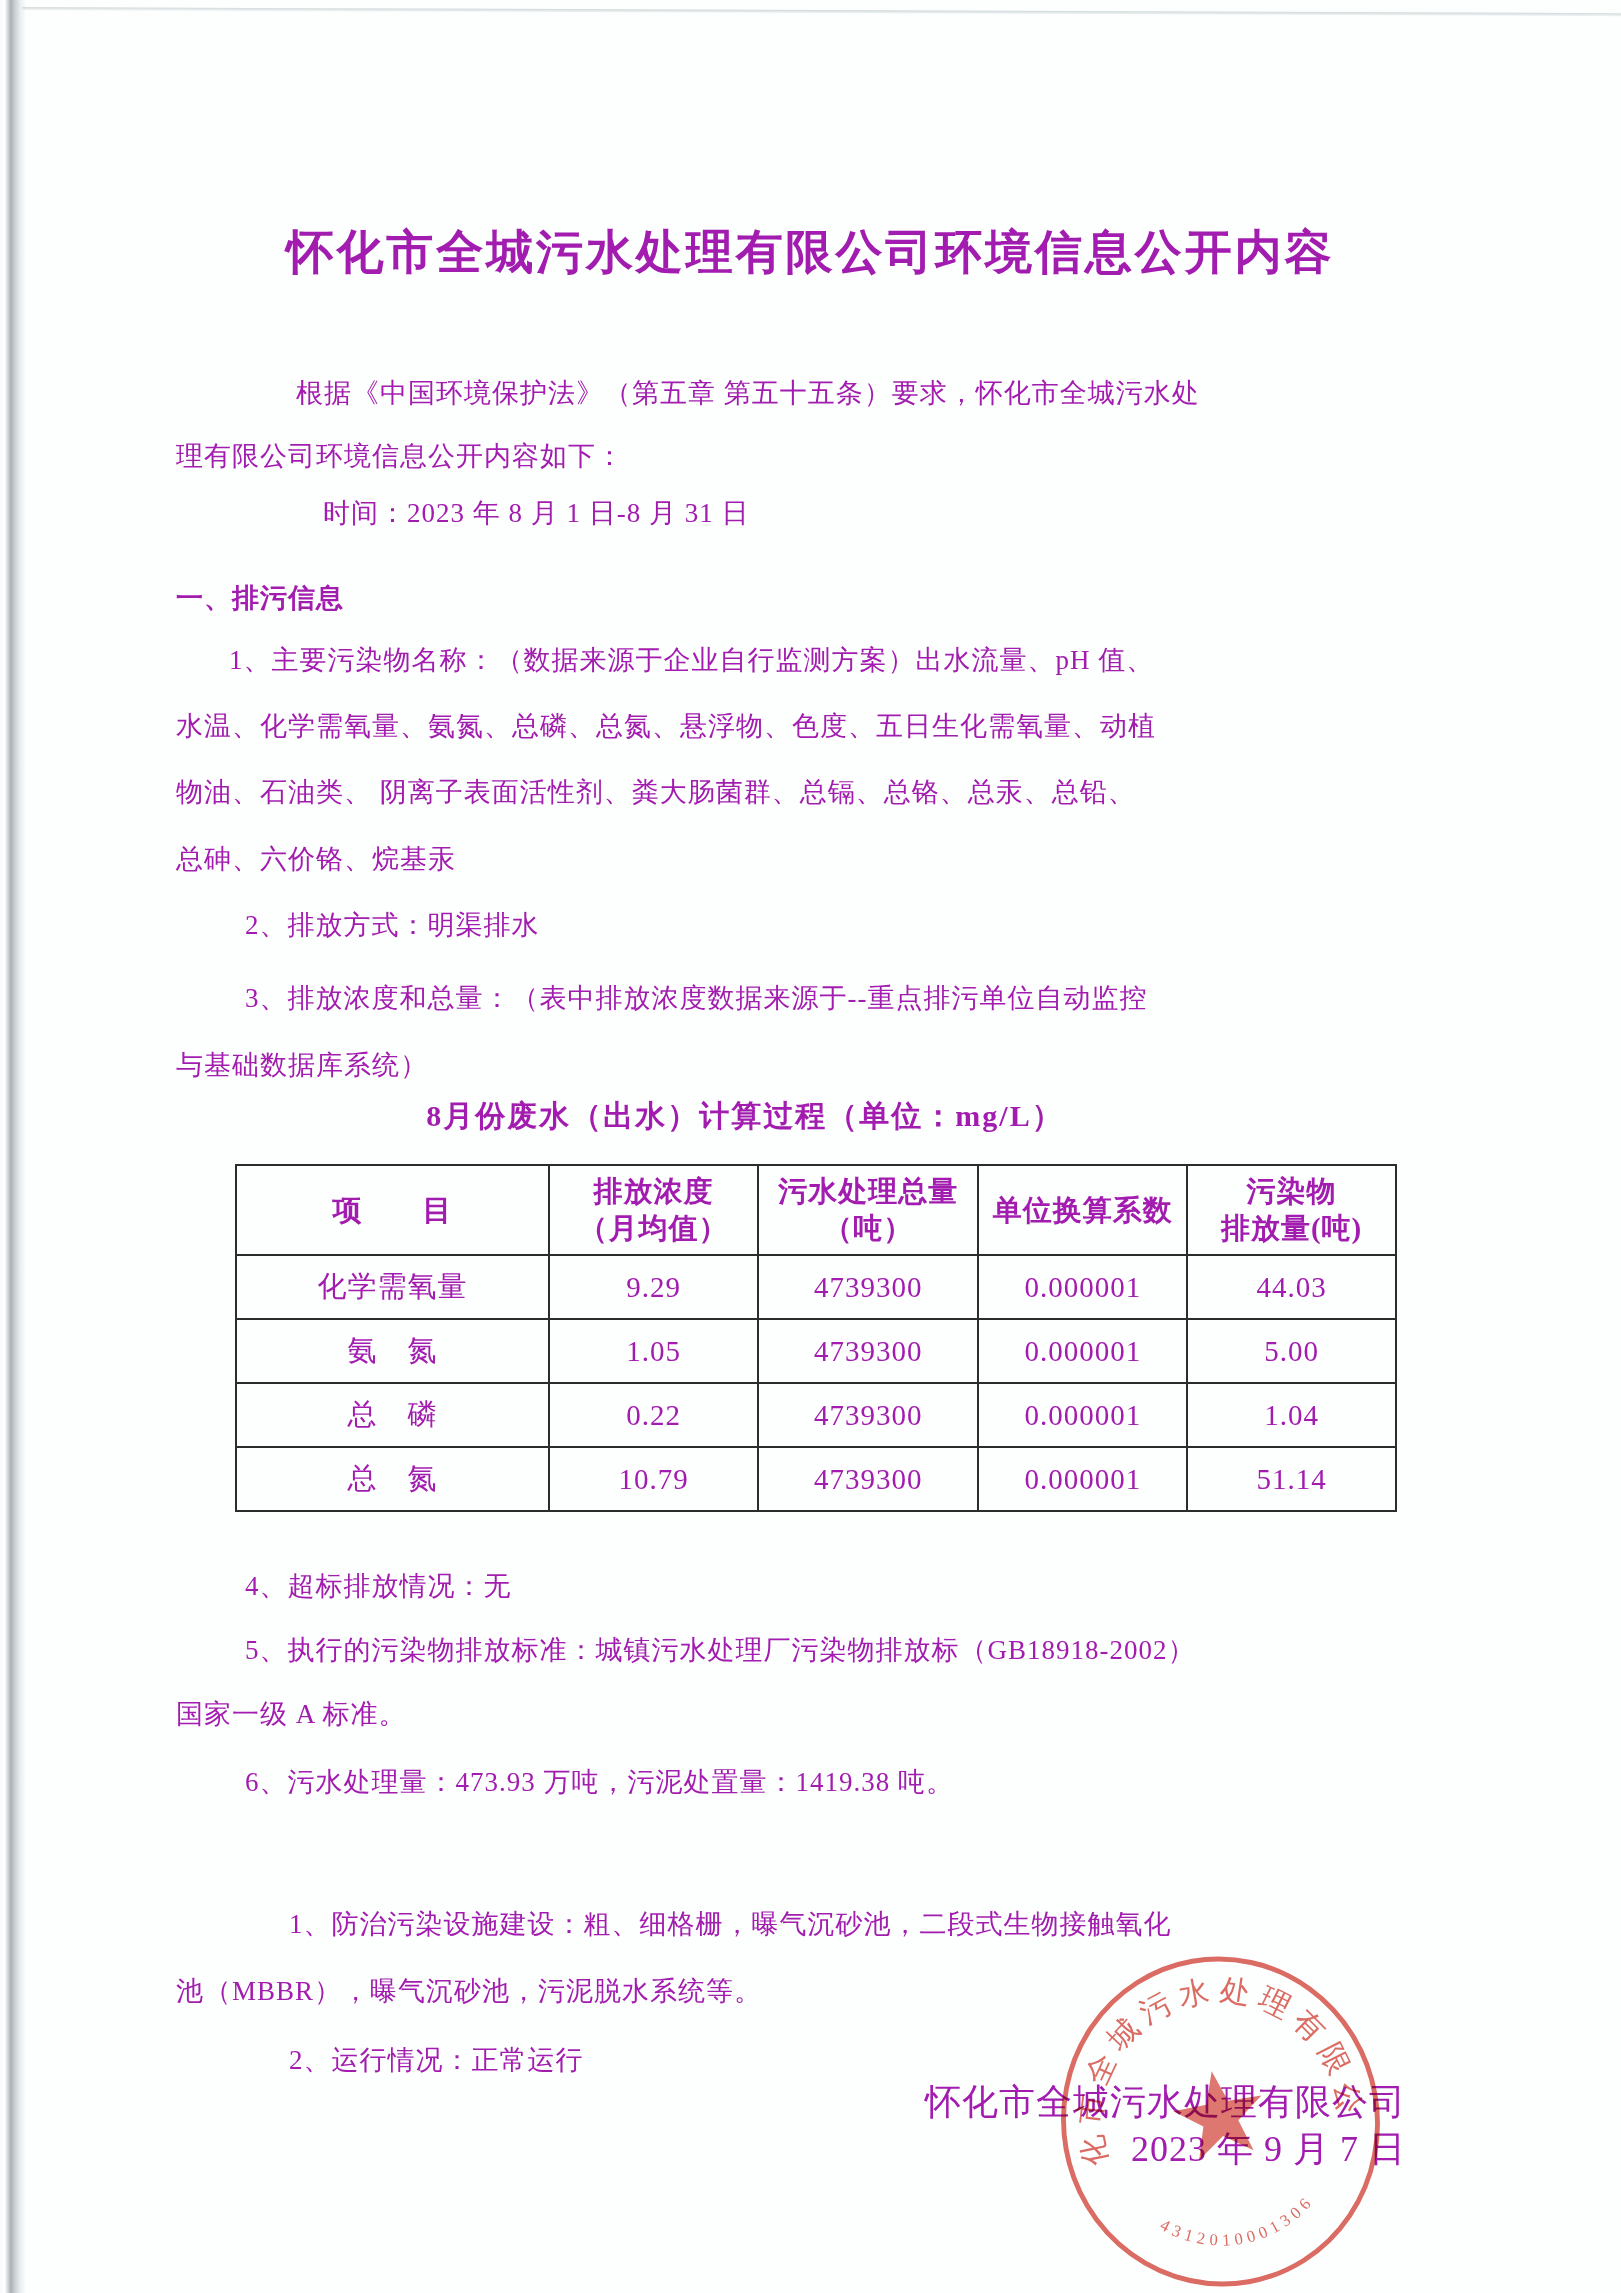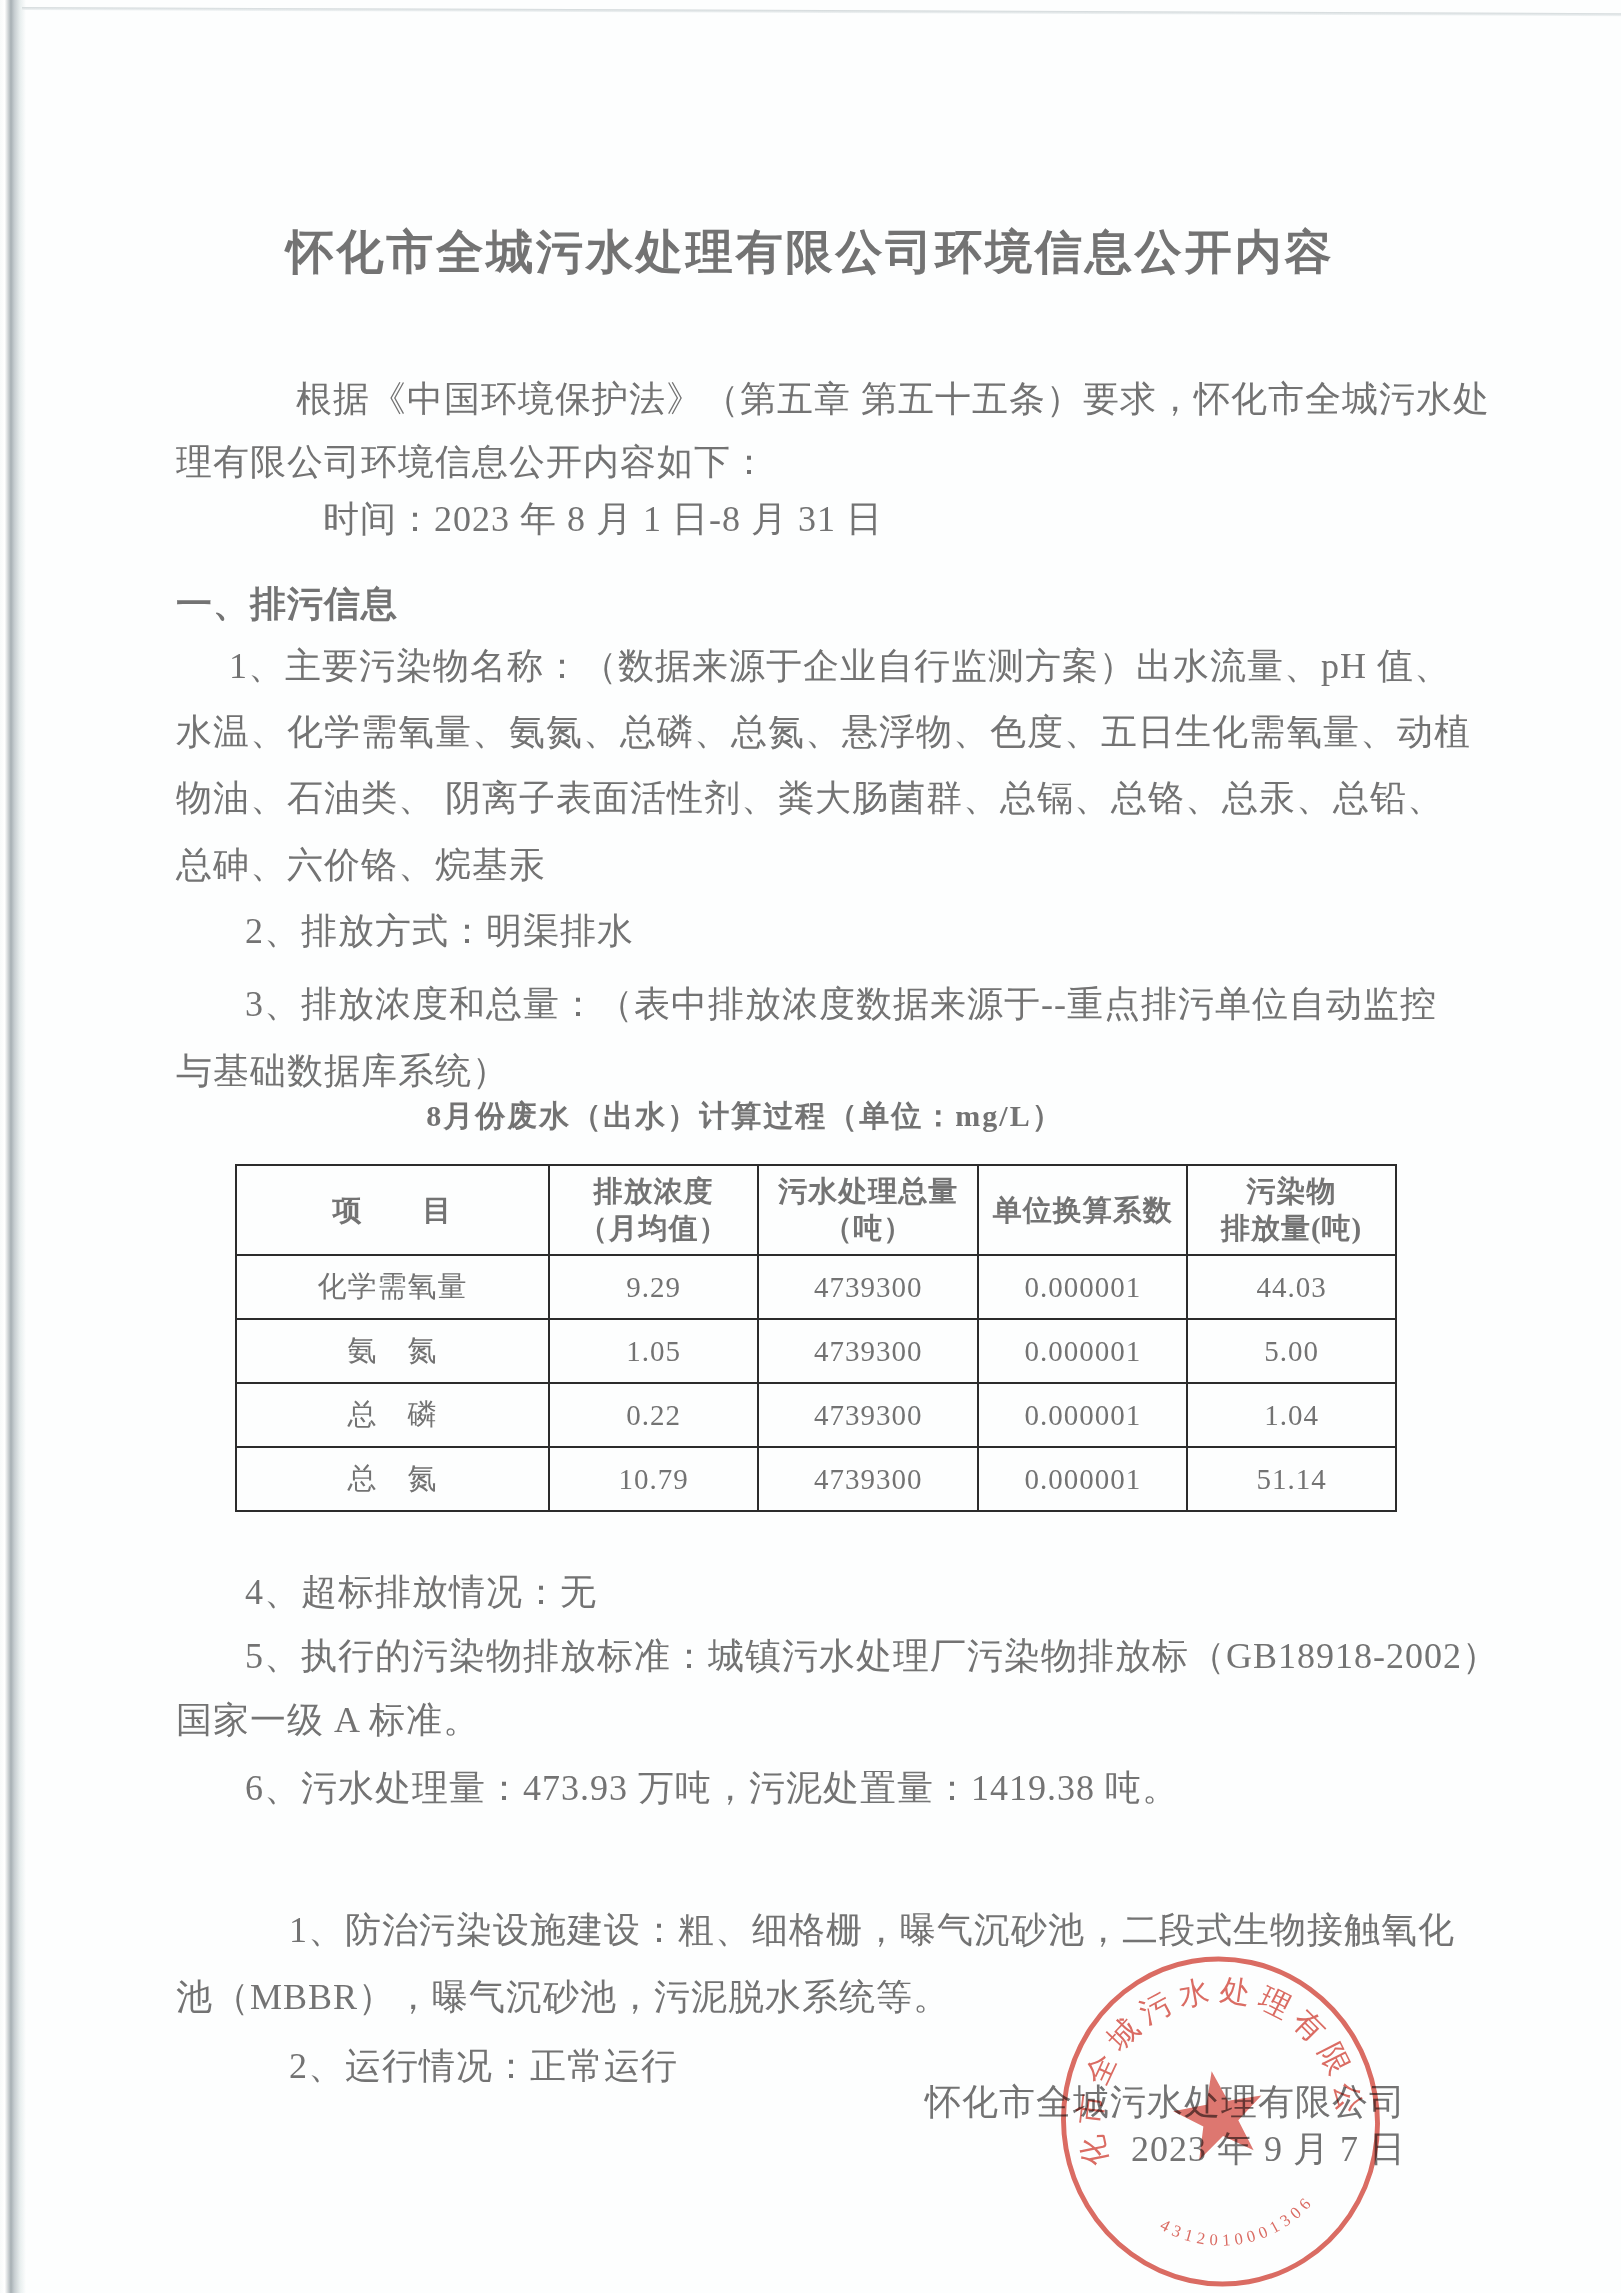--- a/index.html
+++ b/index.html
@@ -1,31 +1,31 @@
 <!DOCTYPE html>
 <html><head>
 <meta charset="utf-8">
 <style>
   html,body { margin:0; padding:0; background:#e7ebed; }
   .page {
     position:relative; width:1621px; height:2294px;
     background:#fdfefe; overflow:hidden;
     font-family:"Liberation Serif","DejaVu Serif",serif;
-    color:#737373;
+    color:#a21caf;
   }
   .scan-strip {
     position:absolute; left:0; top:0; bottom:0; width:25.5px;
     background:linear-gradient(to right,#f8fafa 0%,#ffffff 18%,#a7b0b4 42%,#c6cdd0 55%,#e9efef 78%,#fdfefe 100%);
   }
   .scan-topline {
     position:absolute; left:21.6px; top:6.9px; width:1666px; height:2.9px;
     background:linear-gradient(to bottom,#ccd3d5,#eef2f3);
     transform:rotate(0.22deg); transform-origin:left top; opacity:.85;
   }
-  .ln { position:absolute; white-space:nowrap; font-size:36px; letter-spacing:1px; }
+  .ln { position:absolute; white-space:nowrap; font-size:27px; letter-spacing:1px; }
   .bold { font-weight:bold; }
   .title-ln { font-size:47px; font-weight:bold; letter-spacing:2.9px; }
   .caption-ln { font-size:30px; font-weight:bold; letter-spacing:2px;margin-top:48px; }
   .caption-wrap { position:absolute; left:162px; top:1096px; width:1166px; text-align:center; }
   table.calc {
     position:absolute; left:235px; top:1164px; width:1162px;
     border-collapse:collapse; table-layout:fixed; background:transparent;
     border:2.9px solid #242424;
   }
   .calc th, .calc td {

